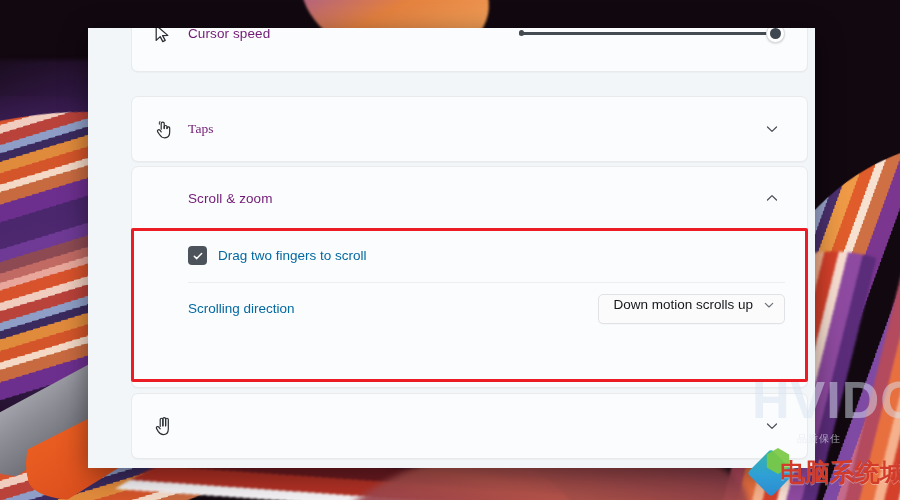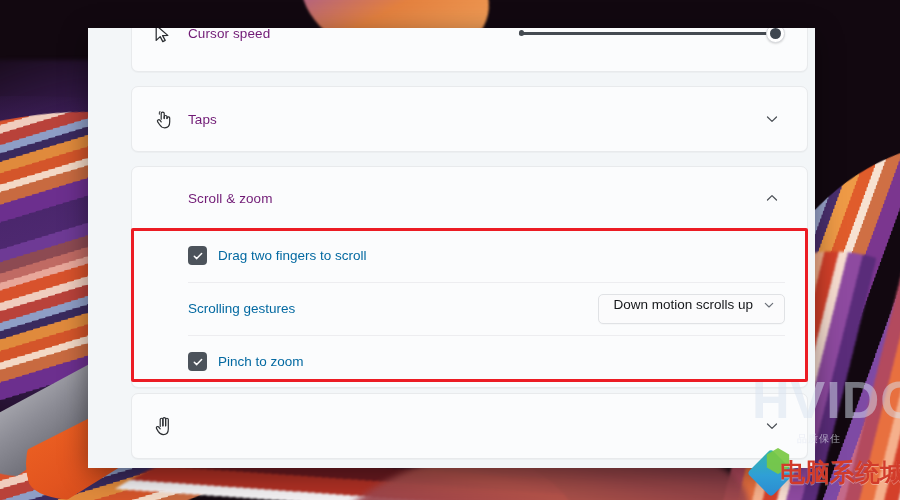--- a/index.html
+++ b/index.html
@@ -415,21 +415,21 @@
           <span class="row-label">Cursor speed</span>
           <span class="spacer"></span>
           <span class="slider">
             <span class="slider-track"></span>
             <span class="slider-cap"></span>
             <span class="slider-thumb"></span>
           </span>
         </div>
       </div>
 
-      <div class="card" style="top:58px; height:66px;">
+      <div class="card" style="top:68px; height:66px;font-family:Liberation Serif, serif;">
         <div class="row">
           <span class="row-icon">
             <svg width="19" height="20" viewBox="0 0 19 20" fill="none" stroke="#2a2d31" stroke-width="1.2" stroke-linecap="round" stroke-linejoin="round">
               <path d="M7.2 10.2 V4.6 a1.5 1.5 0 0 1 3 0 v5"></path>
               <path d="M10.2 9.2 v-1.3 a1.4 1.4 0 0 1 2.8 0 v1.6"></path>
               <path d="M13 9.6 v-.7 a1.4 1.4 0 0 1 2.7 0 V13 c0 3.4-2 5.8-5 5.8-2.6 0-4-1.3-5.2-3.3L3.7 12.8
                        a1.35 1.35 0 0 1 2.2-1.6l1.3 1.7"></path>
               <path d="M5.4 5.2 A3.4 3.4 0 0 1 5.9 2.6" opacity=".85"></path>
             </svg>
           </span>
@@ -459,41 +459,32 @@
           <span class="checkbox">
             <svg width="12" height="12" viewBox="0 0 12 12" fill="none">
               <path d="M2.3 6.2 L4.7 8.6 L9.6 3.5" stroke="#ffffff" stroke-width="1.5" stroke-linecap="round" stroke-linejoin="round"></path>
             </svg>
           </span>
           <span class="check-label">Drag two fingers to scroll</span>
         </div>
 
         <div class="sub-row">
           <span class="sub-divider"></span>
-          <span class="check-label">Scrolling gestures</span>
+          <span class="check-label">Scrolling direction</span>
           <span class="spacer"></span>
           <span class="dropdown">
             <span class="dropdown-value">Down motion scrolls up</span>
             <span class="dropdown-chev">
               <svg width="12" height="12" viewBox="0 0 12 12" fill="none">
                 <path d="M2.3 4.3 L6 8 L9.7 4.3" stroke="#6b7078" stroke-width="1.15" stroke-linecap="round" stroke-linejoin="round"></path>
               </svg>
             </span>
           </span>
         </div>
 
-        <div class="sub-row">
-          <span class="sub-divider"></span>
-          <span class="checkbox">
-            <svg width="12" height="12" viewBox="0 0 12 12" fill="none">
-              <path d="M2.3 6.2 L4.7 8.6 L9.6 3.5" stroke="#ffffff" stroke-width="1.5" stroke-linecap="round" stroke-linejoin="round"></path>
-            </svg>
-          </span>
-          <span class="check-label">Pinch to zoom</span>
-        </div>
       </div>
 
       <div class="card" style="top:365px; height:66px;">
         <div class="row">
           <span class="row-icon">
             <svg width="19" height="20" viewBox="0 0 19 20" fill="none" stroke="#2a2d31" stroke-width="1.2" stroke-linecap="round" stroke-linejoin="round">
               <path d="M6.2 10.4 V3.6 a1.35 1.35 0 0 1 2.7 0 v6.2"></path>
               <path d="M8.9 9.8 V2.9 a1.35 1.35 0 0 1 2.7 0 v6.8"></path>
               <path d="M11.6 9.8 V3.6 a1.35 1.35 0 0 1 2.7 0 V13 c0 3.3-2 5.6-5 5.6-2.6 0-3.9-1.3-5.1-3.2
                        L2.6 12.6 a1.3 1.3 0 0 1 2.2-1.5l1.4 1.8"></path>

